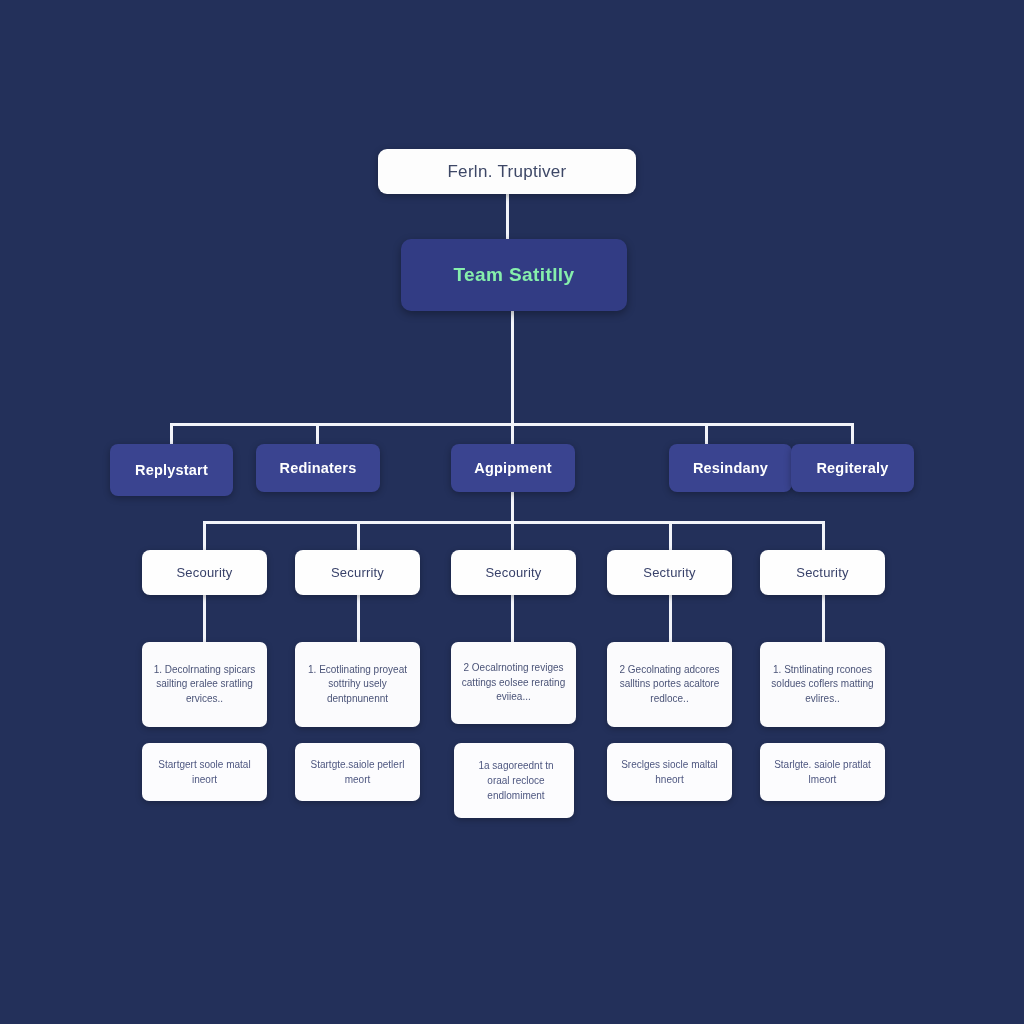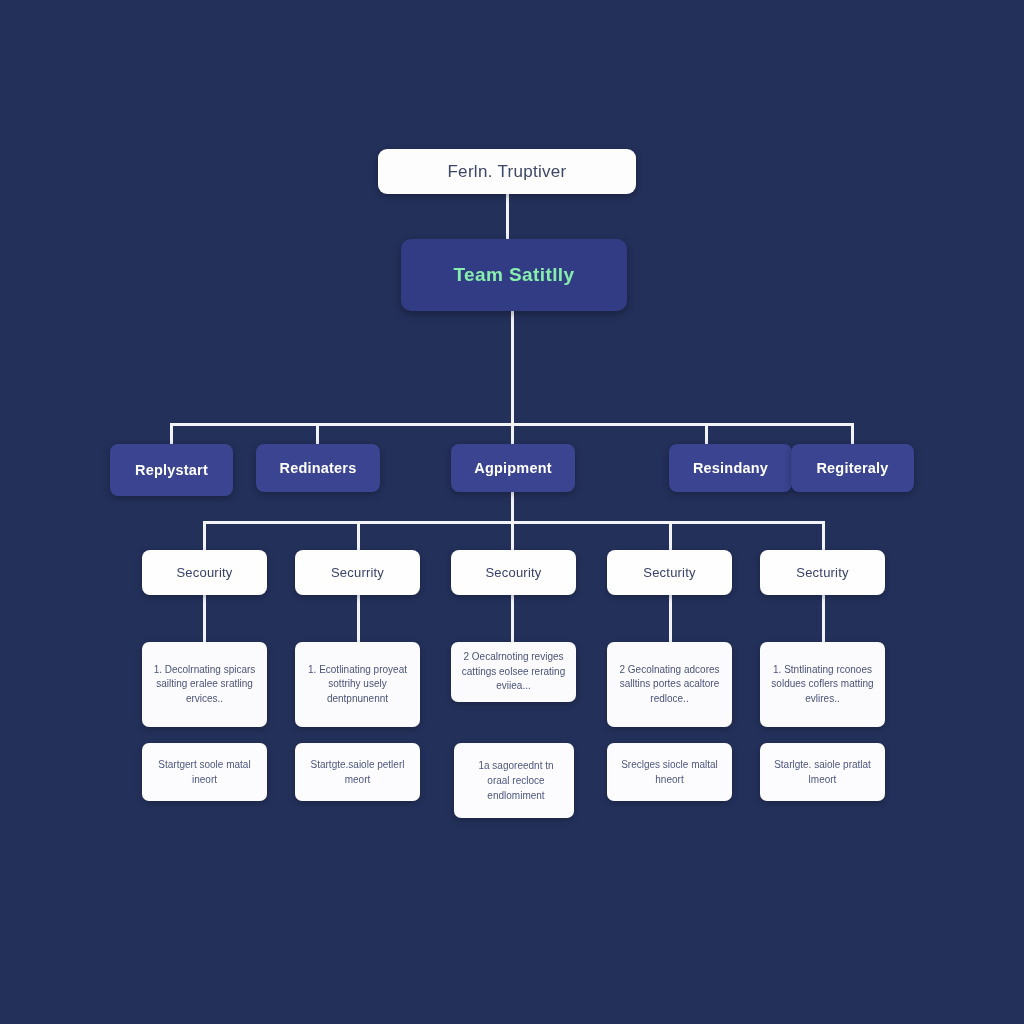--- a/index.html
+++ b/index.html
@@ -163,21 +163,21 @@
   <div class="node node-sub" style="left:760px; top:550px; width:125px; height:45px;">
     <span>Secturity</span>
   </div>
 
   <div class="node node-detail" style="left:142px; top:642px; width:125px; height:85px;">
     <span class="blurtext">1. Decolrnating spicars sailting eralee sratling ervices..</span>
   </div>
   <div class="node node-detail" style="left:295px; top:642px; width:125px; height:85px;">
     <span class="blurtext">1. Ecotlinating proyeat sottrihy usely dentpnunennt</span>
   </div>
-  <div class="node node-detail" style="left:451px; top:642px; width:125px; height:60px;">
+  <div class="node node-detail" style="left:451px; top:642px; width:125px; height:82px;">
     <span class="blurtext">2 Oecalrnoting reviges cattings eolsee rerating eviiea...</span>
   </div>
   <div class="node node-detail" style="left:607px; top:642px; width:125px; height:85px;">
     <span class="blurtext">2 Gecolnating adcores salltins portes acaltore redloce..</span>
   </div>
   <div class="node node-detail" style="left:760px; top:642px; width:125px; height:85px;">
     <span class="blurtext">1. Stntlinating rconoes soldues coflers matting evlires..</span>
   </div>
 
   <div class="node node-leaf" style="left:295px; top:743px; width:125px; height:58px;">

